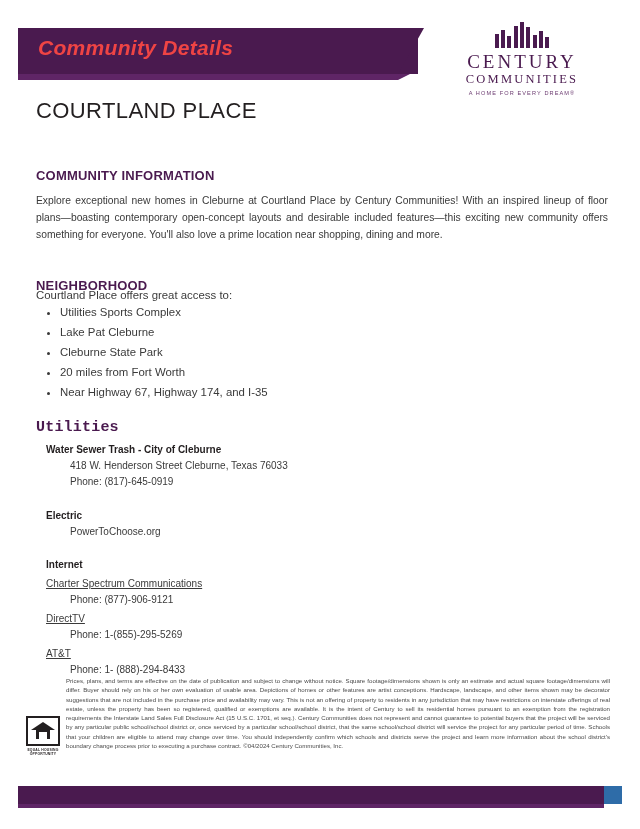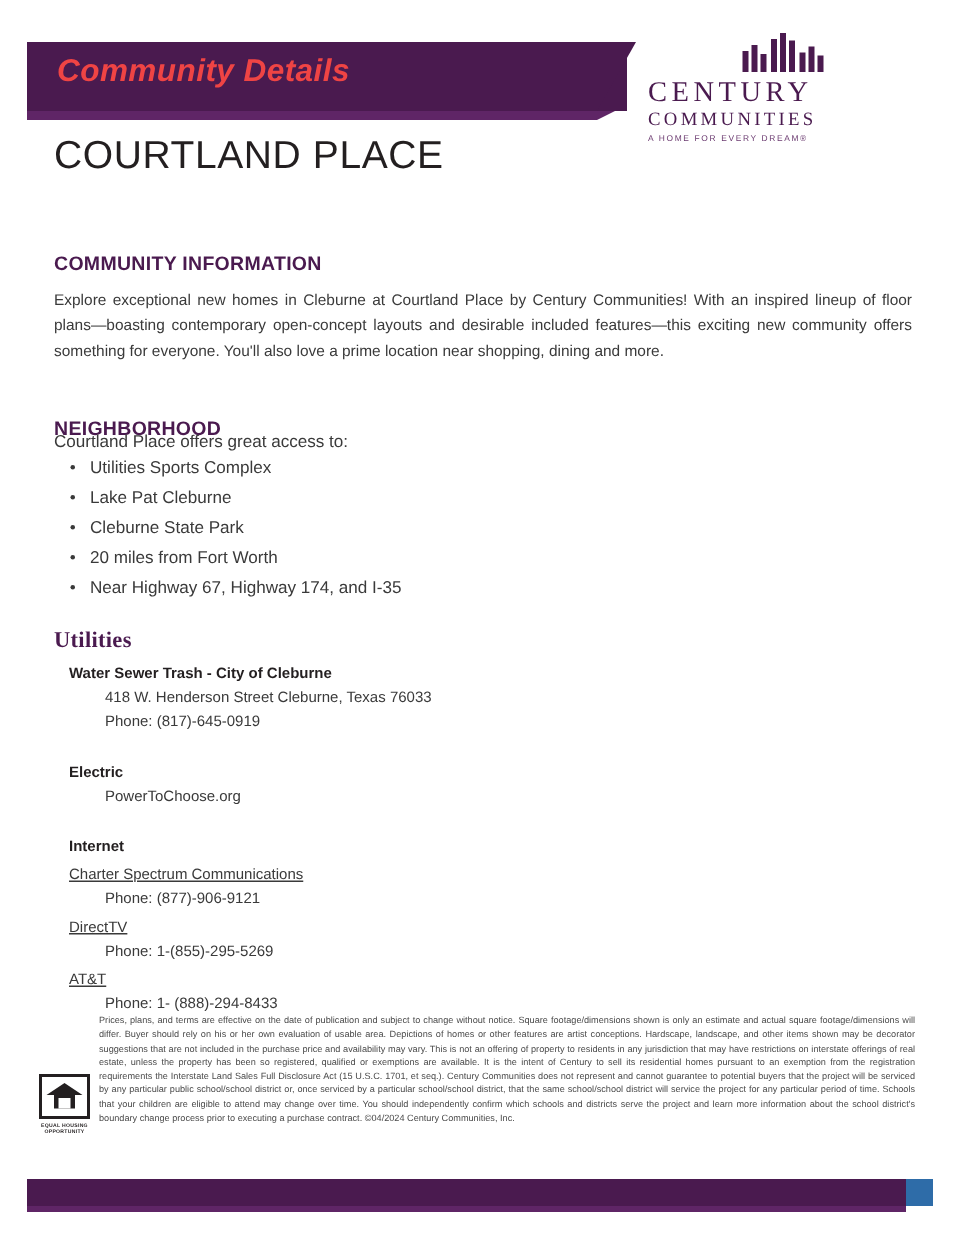--- a/index.html
+++ b/index.html
@@ -62,20 +62,21 @@
     font-style: italic;
     font-weight: bold;
     letter-spacing: 0.3px;
   }
 
   
   .logo {
     position: absolute;
     right: 28px; top: 22px;
     width: 180px;
+    text-align: center;
     color: #4a1a4f;
   }
   .logo-mark {
     width: 66px; height: 26px;
     margin: 0 auto 4px auto;
     display: block;
   }
   .logo-century {
     font-size: 19px;
     letter-spacing: 3px;
@@ -92,40 +93,40 @@
   .logo-tag {
     font-size: 5.6px;
     letter-spacing: 1.1px;
     margin-top: 3px;
     color: #6b3a70;
   }
 
   
   .community-name {
     position: absolute;
-    left: 36px; top: 88px;
-    font-size: 26px;
+    left: 36px; top: 98px;
+    font-size: 22px;
     color: #231f20;
     letter-spacing: 0.4px;
   }
 
   
   .sec-head {
     position: absolute;
     color: #4a1a4f;
     font-weight: bold;
     font-size: 13px;
     letter-spacing: 0.2px;
   }
   .sec-head.info { left: 36px; top: 168px; }
   .sec-head.neigh { left: 36px; top: 268px; margin-top: 10px; }
   .sec-head.util {
     left: 36px; top: 419px;
     font-size: 15px;
-    font-family: Liberation Serif, serif;
+    font-family: Liberation Mono, monospace;
     font-weight: bold;
   }
 
   .body-text {
     position: absolute;
     left: 36px;
     width: 572px;
     font-size: 10.3px;
     line-height: 17px;
     color: #3a3a3a;

